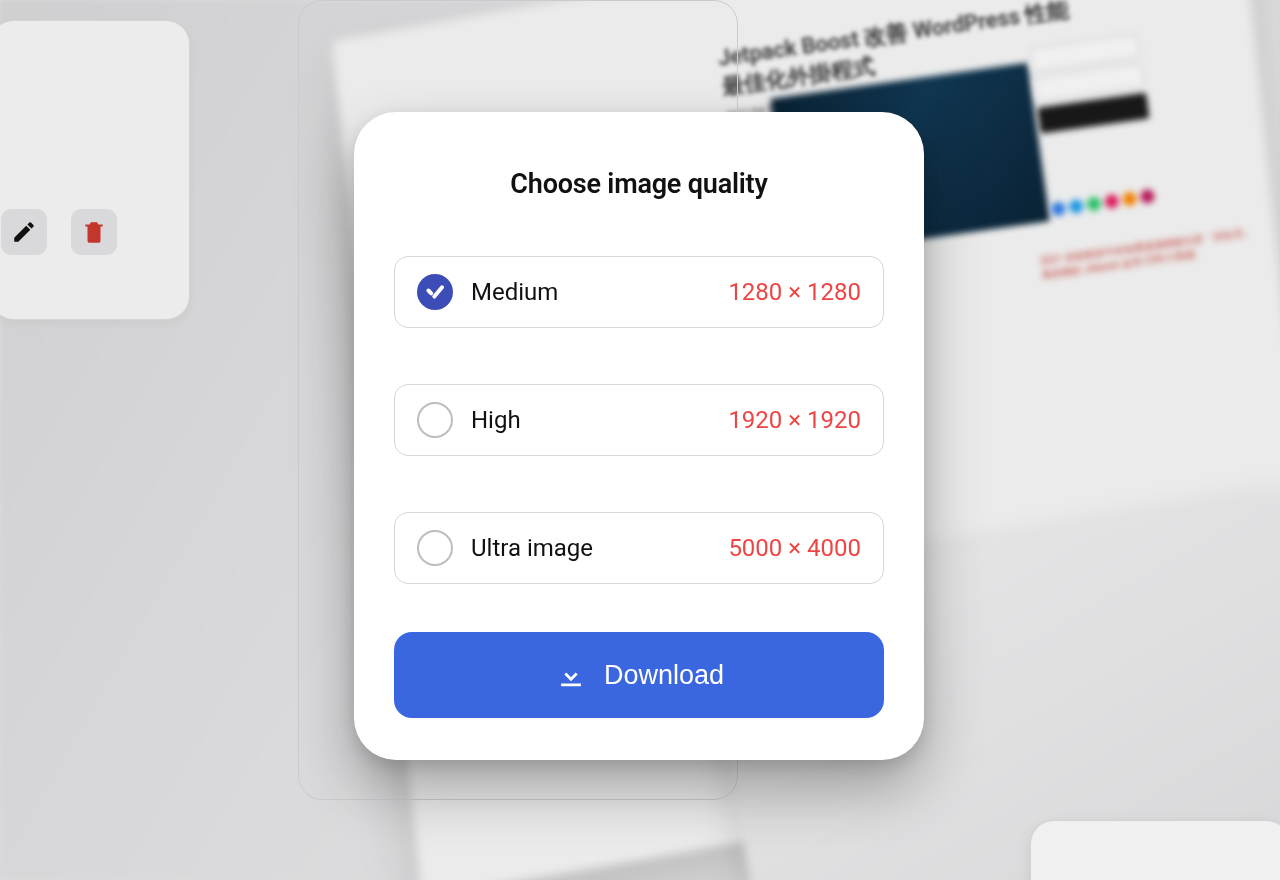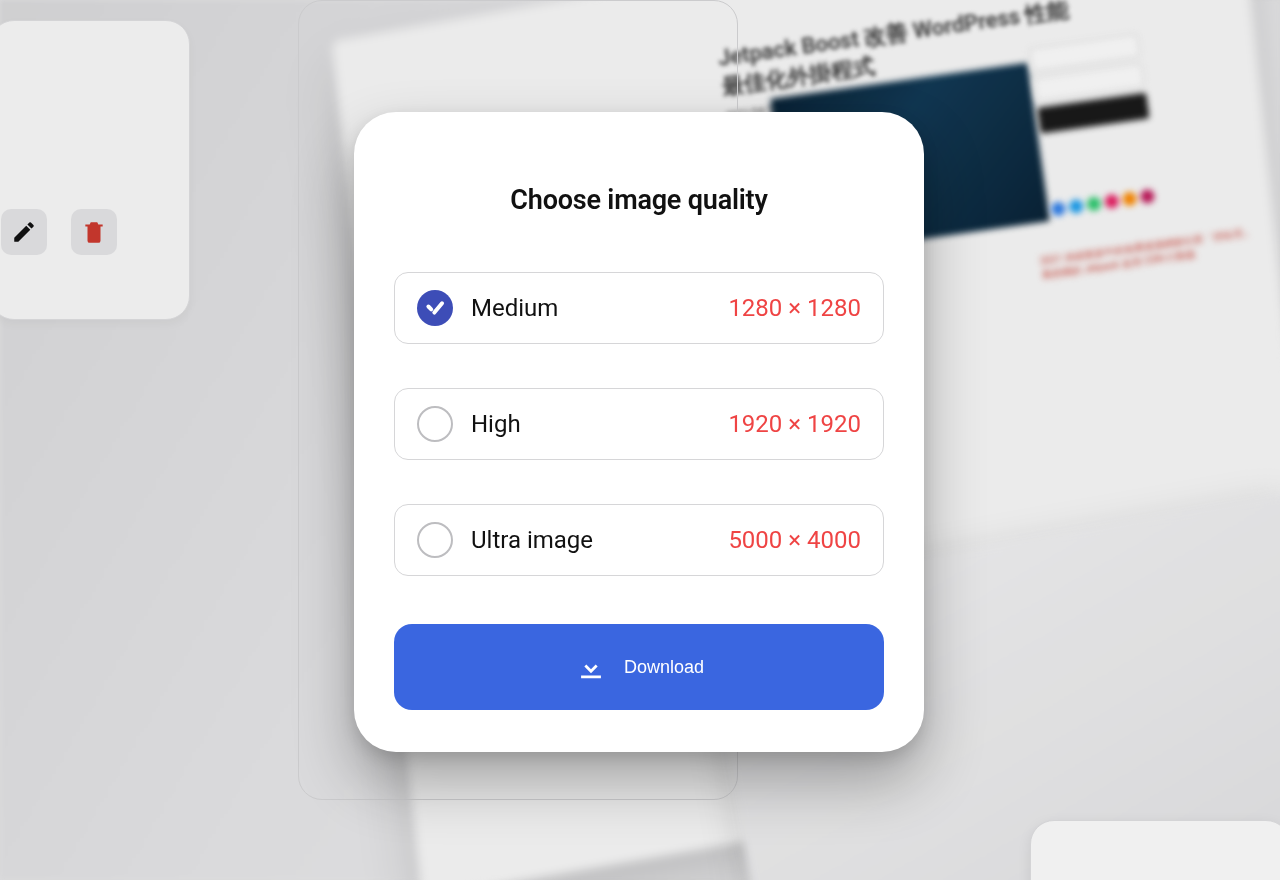--- a/index.html
+++ b/index.html
@@ -108,31 +108,31 @@
   }
 
   
   .modal {
     position: absolute;
     left: 354px; top: 112px;
     width: 570px;
     background: #ffffff;
     border-radius: 42px;
     box-shadow: 0 30px 60px rgba(0,0,0,0.30), 0 6px 16px rgba(0,0,0,0.12);
-    padding: 72px 40px 42px 40px;
+    padding: 56px 40px 42px 40px;
     z-index: 10;
   }
   .modal-title {
     text-align: center;
     font-size: 27px;
     font-weight: 600;
     color: #111;
     letter-spacing: -0.2px;
   }
-  .options { margin-top: 56px; display: flex; flex-direction: column; gap: 44px; }
+  .options { margin-top: 56px; display: flex; flex-direction: column; gap: 56px; }
   .option {
     display: flex; align-items: center;
     height: 72px;
     padding: 0 22px;
     border: 1.5px solid #d6d6d8;
     border-radius: 14px;
     cursor: pointer;
   }
   .radio {
     width: 36px; height: 36px; border-radius: 50%;
@@ -175,21 +175,21 @@
     color: #ef4444;
   }
   .download-btn {
     margin-top: 48px;
     width: 100%;
     height: 86px;
     border: none;
     border-radius: 18px;
     background: #3a66e0;
     color: #fff;
-    font-size: 18px;
+    font-size: 27px;
     font-weight: 500;
     display: flex; align-items: center; justify-content: center;
     gap: 16px;
     cursor: pointer;
   }
   .download-btn svg { width: 34px; height: 34px; }
 
   
   .br-card {
     position:absolute; right:-10px; bottom:-40px;

